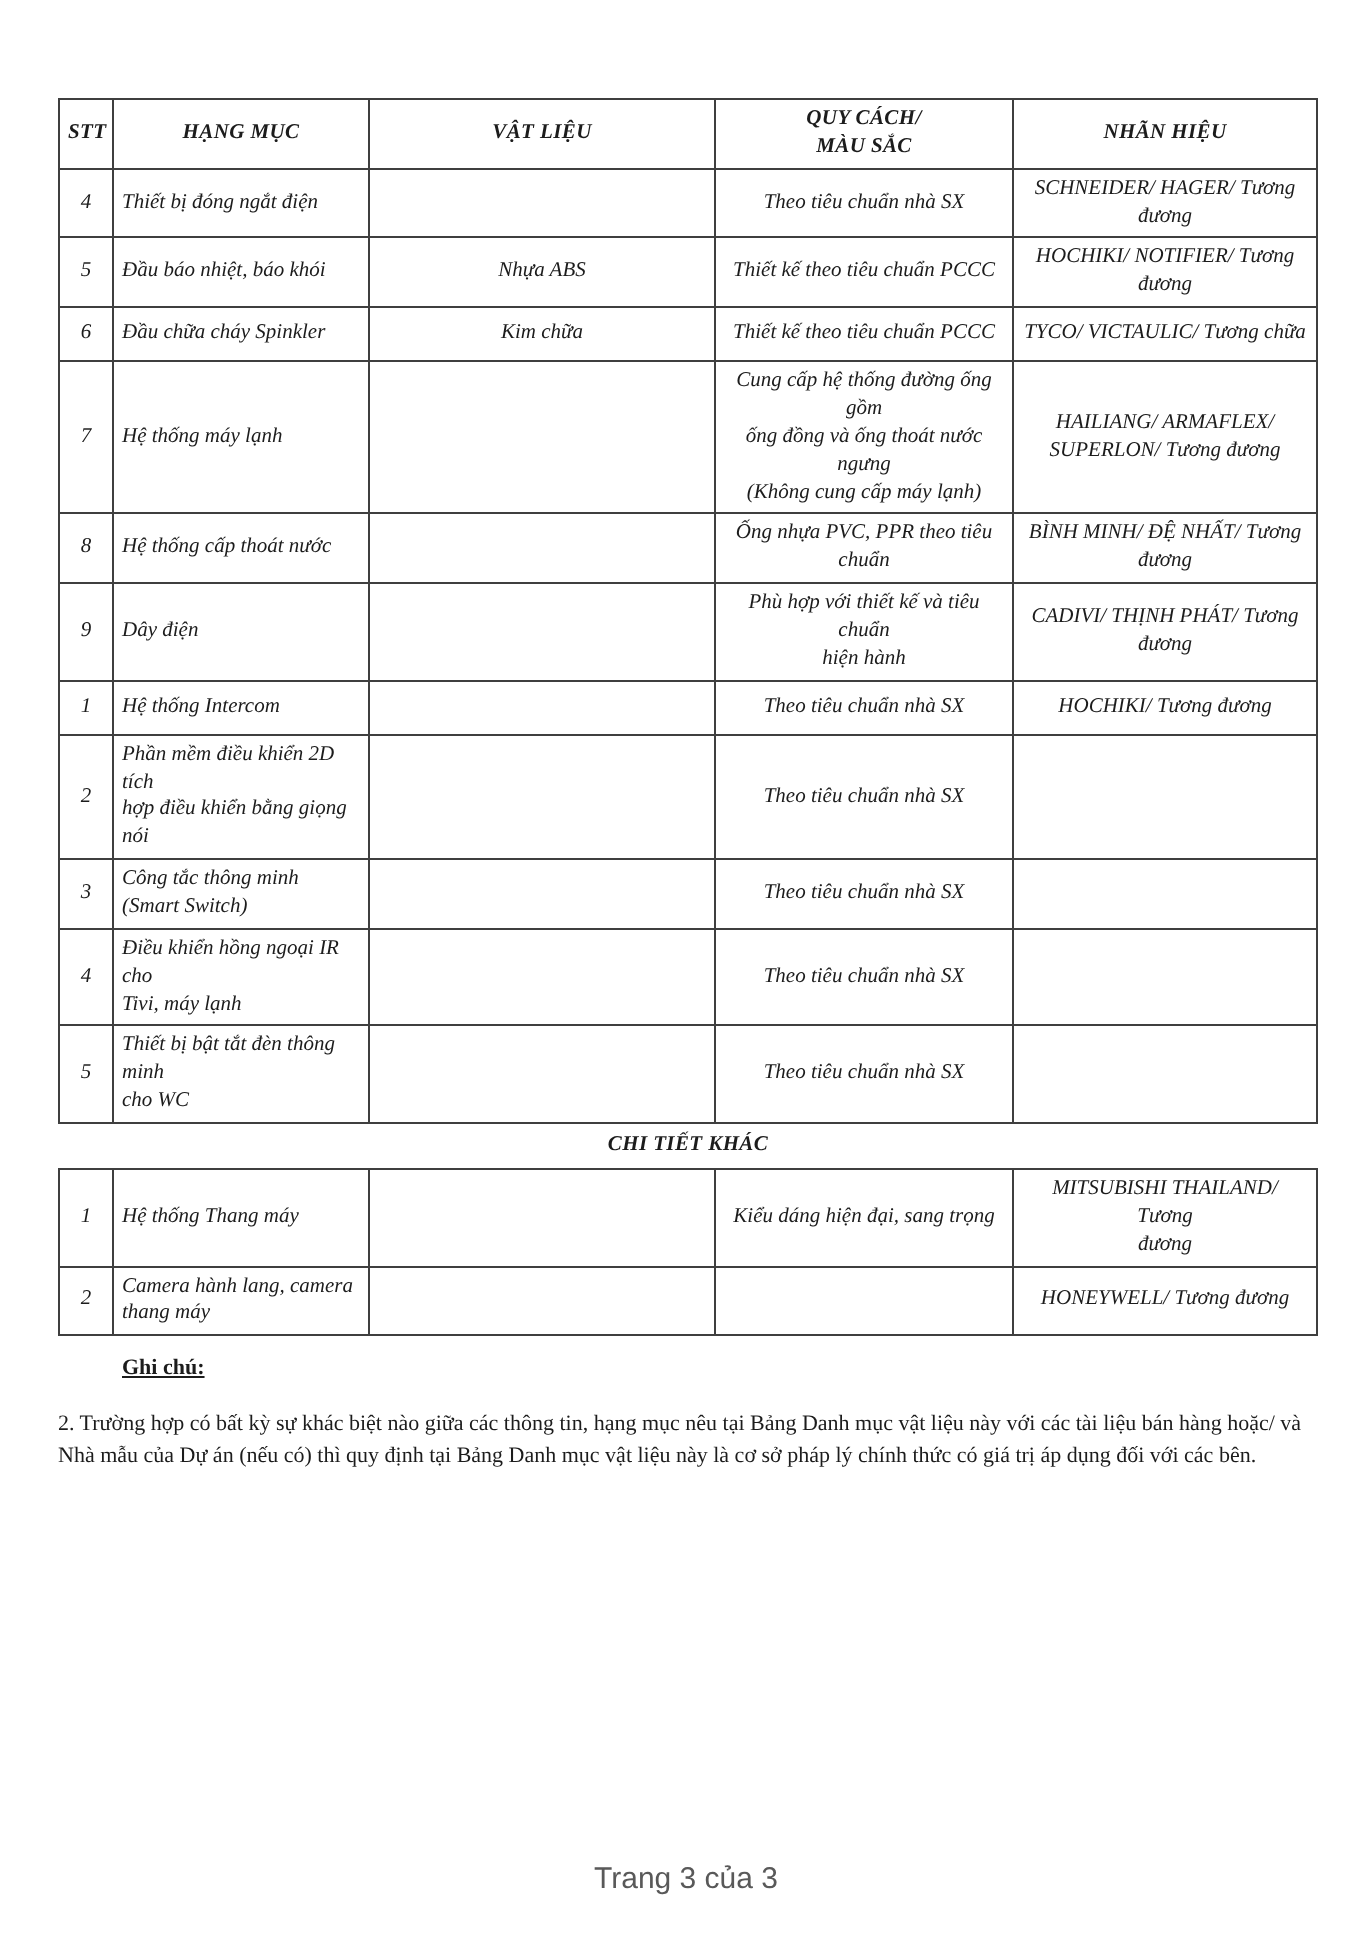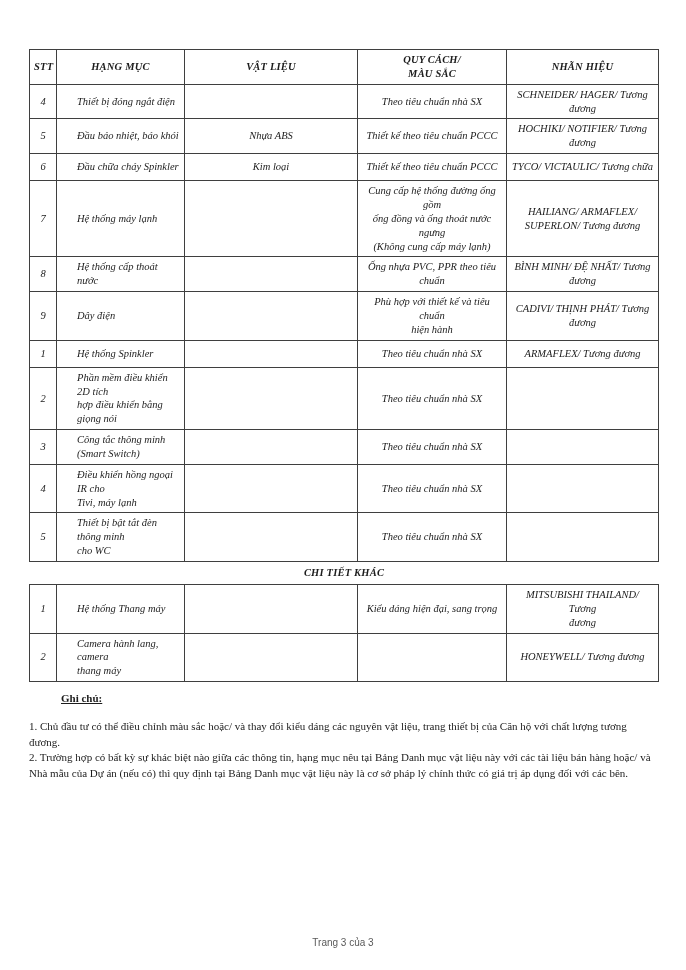--- a/index.html
+++ b/index.html
@@ -28,21 +28,21 @@
     padding: 3px 4px;
     white-space: pre-line;
     text-align: center;
   }
   th {
     font-weight: bold;
     height: 34px;
     letter-spacing: 0.2px;
   }
   tr.data-row td { height: 27px; }
-  td.item { text-align: left; padding-left: 20px; }
+  td.item { text-align: left; padding-left: 4px; }
   tr.section-row td {
     border-left: none;
     border-right: none;
     font-weight: bold;
     height: 22px;
     padding: 4px 0;
     letter-spacing: 0.2px;
   }
   .notes { margin-top: 10px; width: 629px; font-size: 11px; }
   .notes-title {
@@ -50,21 +50,21 @@
     text-decoration: underline;
     margin-bottom: 15px;
     margin-left: 32px;
   }
   .note-item { line-height: 1.42; }
   .page-footer {
     position: absolute;
     left: 0; right: 0; bottom: 22px;
     text-align: center;
     font-family: "Liberation Sans", sans-serif;
-    font-size: 10px;
+    font-size: 15px;
     color: #595959;
   }
 </style>
 </head>
 <body>
 
 <div class="page">
 
   <table class="materials">
     <colgroup>
@@ -95,21 +95,21 @@
         <tr class="data-row">
           <td class="stt">5</td>
           <td class="item">Đầu báo nhiệt, báo khói</td>
           <td class="material">Nhựa ABS</td>
           <td class="spec">Thiết kế theo tiêu chuẩn PCCC</td>
           <td class="brand">HOCHIKI/ NOTIFIER/ Tương đương</td>
         </tr>
         <tr class="data-row">
           <td class="stt">6</td>
           <td class="item">Đầu chữa cháy Spinkler</td>
-          <td class="material">Kim loại</td>
+          <td class="material">Kim chữa</td>
           <td class="spec">Thiết kế theo tiêu chuẩn PCCC</td>
           <td class="brand">TYCO/ VICTAULIC/ Tương chữa</td>
         </tr>
         <tr class="data-row">
           <td class="stt">7</td>
           <td class="item">Hệ thống máy lạnh</td>
           <td class="material"></td>
           <td class="spec">Cung cấp hệ thống đường ống gồm
 ống đồng và ống thoát nước ngưng
 (Không cung cấp máy lạnh)</td>
@@ -128,24 +128,24 @@
           <td class="stt">9</td>
           <td class="item">Dây điện</td>
           <td class="material"></td>
           <td class="spec">Phù hợp với thiết kế và tiêu chuẩn
 hiện hành</td>
           <td class="brand">CADIVI/ THỊNH PHÁT/ Tương
 đương</td>
         </tr>
         <tr class="data-row">
           <td class="stt">1</td>
-          <td class="item">Hệ thống Spinkler</td>
-          <td class="material"></td>
-          <td class="spec">Theo tiêu chuẩn nhà SX</td>
-          <td class="brand">ARMAFLEX/ Tương đương</td>
+          <td class="item">Hệ thống Intercom</td>
+          <td class="material"></td>
+          <td class="spec">Theo tiêu chuẩn nhà SX</td>
+          <td class="brand">HOCHIKI/ Tương đương</td>
         </tr>
         <tr class="data-row">
           <td class="stt">2</td>
           <td class="item">Phần mềm điều khiển 2D tích
 hợp điều khiển bằng giọng nói</td>
           <td class="material"></td>
           <td class="spec">Theo tiêu chuẩn nhà SX</td>
           <td class="brand"></td>
         </tr>
         <tr class="data-row">
@@ -190,20 +190,19 @@
           <td class="material"></td>
           <td class="spec"></td>
           <td class="brand">HONEYWELL/ Tương đương</td>
         </tr>
       </tbody>
   </table>
 
   <div class="notes">
     <div class="notes-title">Ghi chú:</div>
     <div>
-        <p class="note-item">1. Chủ đầu tư có thể điều chỉnh màu sắc hoặc/ và thay đổi kiểu dáng các nguyên vật liệu, trang thiết bị của Căn hộ với chất lượng tương đương.</p>
         <p class="note-item">2. Trường hợp có bất kỳ sự khác biệt nào giữa các thông tin, hạng mục nêu tại Bảng Danh mục vật liệu này với các tài liệu bán hàng hoặc/ và Nhà mẫu của Dự án (nếu có) thì quy định tại  Bảng Danh mục vật liệu này là cơ sở pháp lý chính thức có giá trị áp dụng đối với các bên.</p>
       </div>
   </div>
 
   <div class="page-footer">Trang 3 của 3</div>
 
 </div>
 
 </body></html>

